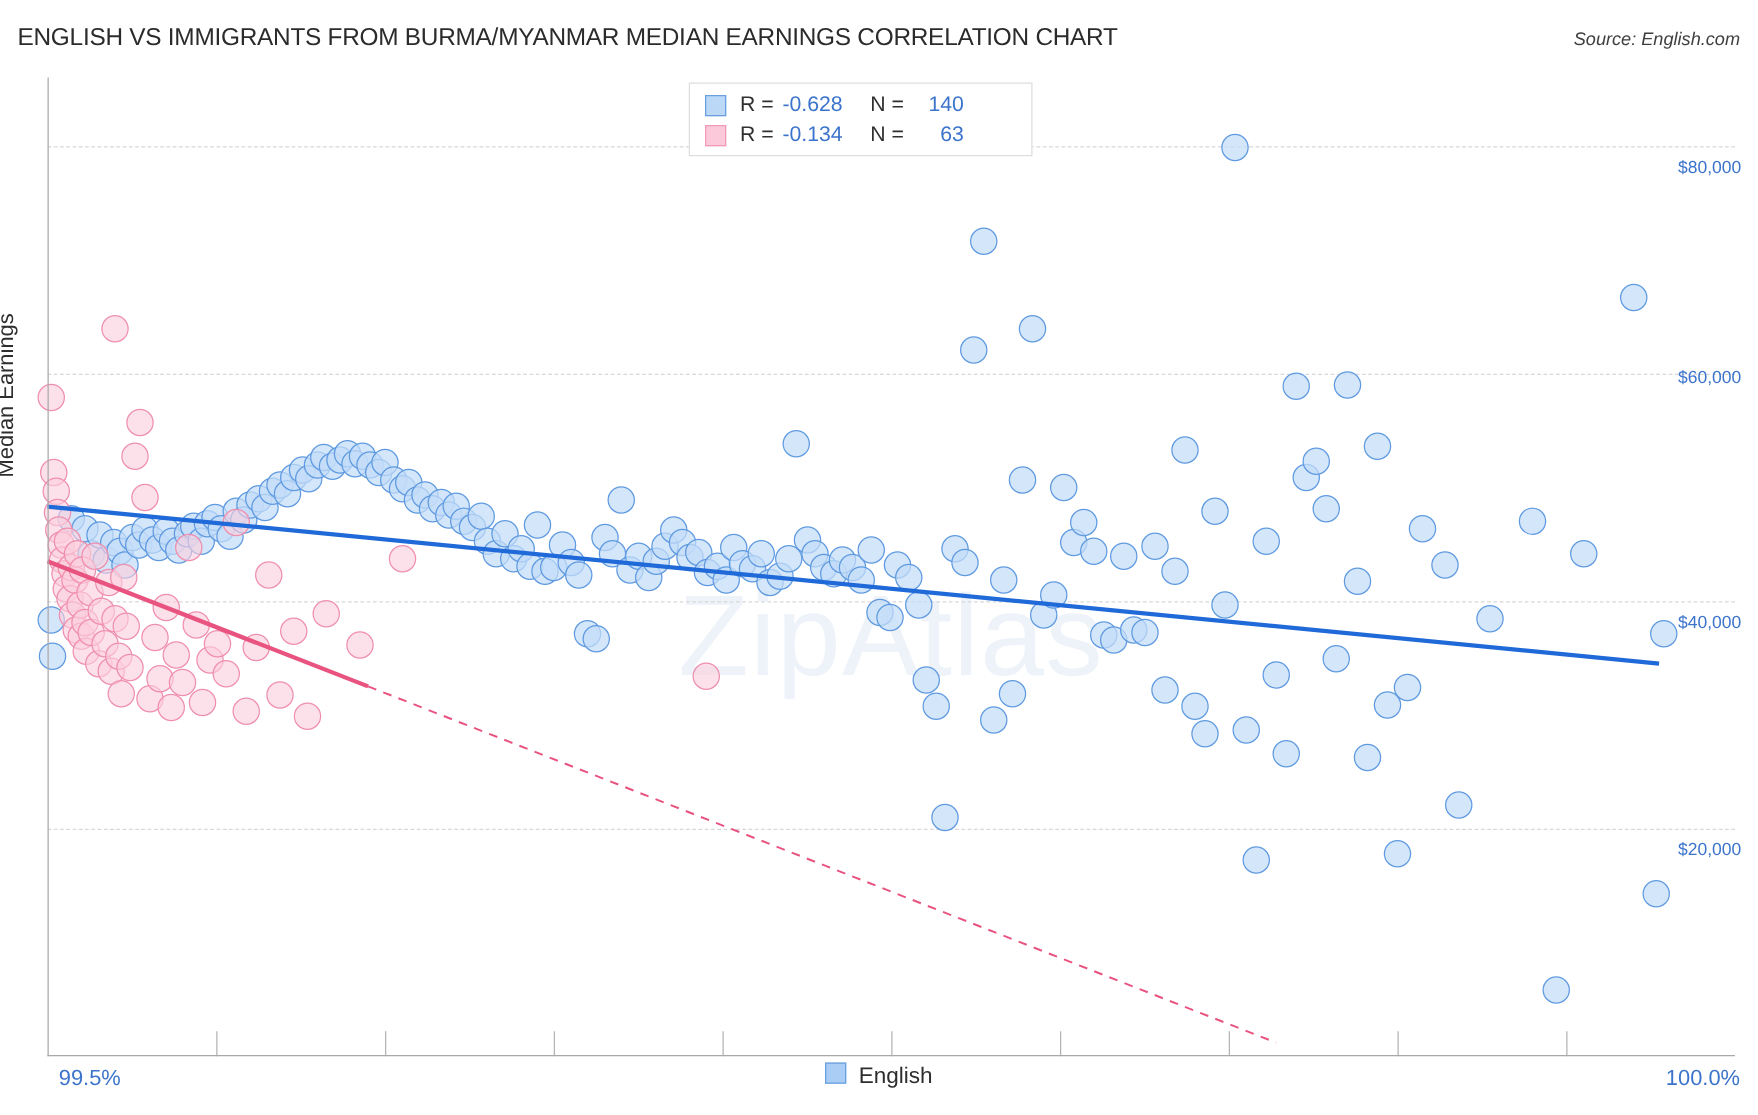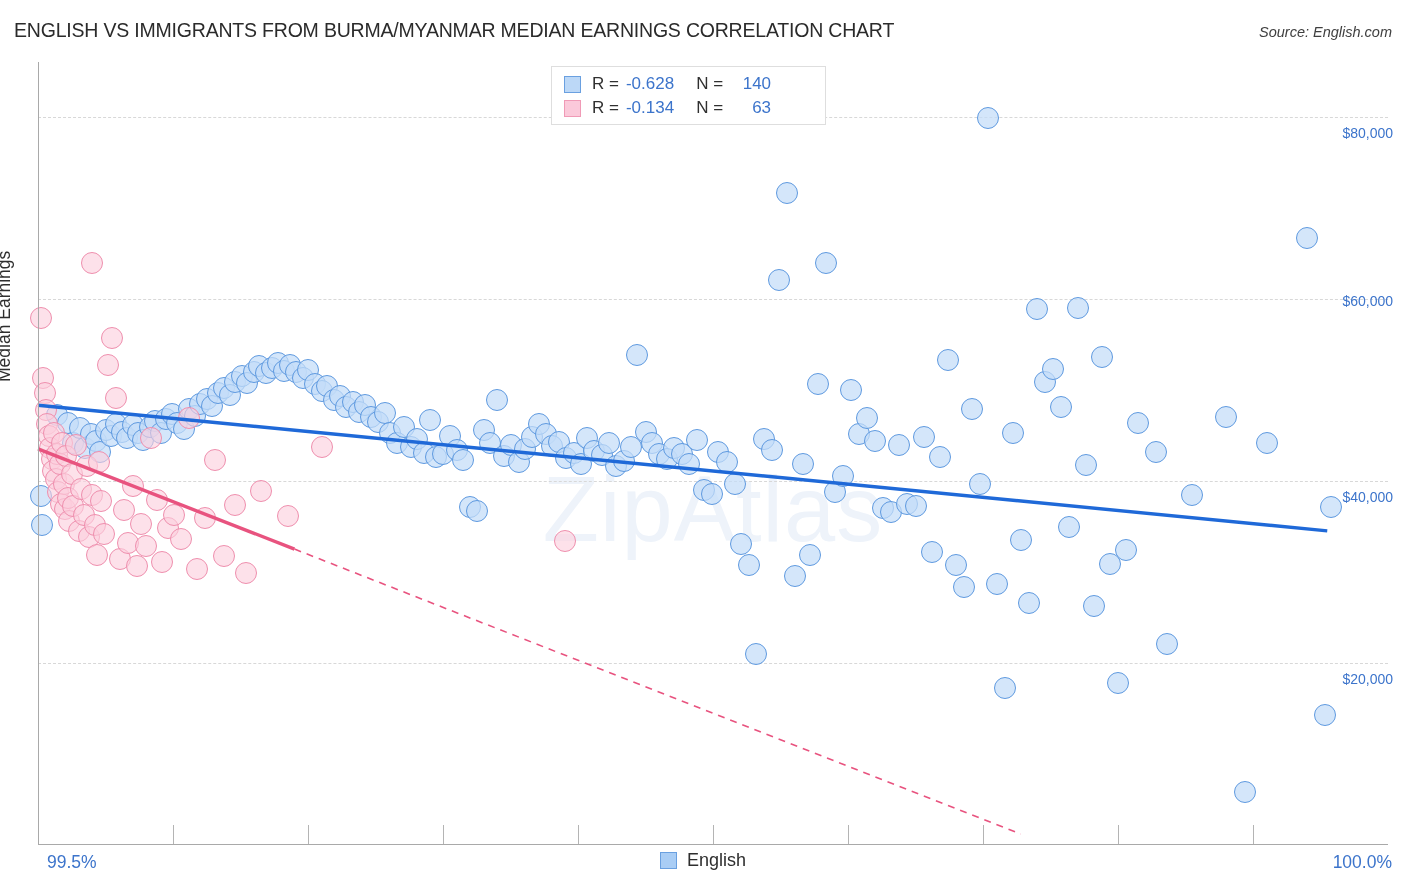--- a/index.html
+++ b/index.html
@@ -204,21 +204,20 @@
     left: 0;
     right: 0;
     top: 850px;
     display: flex;
     justify-content: center;
     align-items: center;
     gap: 0;
   }
   .legend-entry {
     display: flex;
-    align-items: center;
     margin: 0 17px;
     white-space: nowrap;
   }
   .legend-swatch {
     width: 17px;
     height: 17px;
     box-sizing: border-box;
     margin-right: 10px;
   }
   .legend-swatch.blue { background: #a9cdf5; border: 1px solid #6aa0e0; }

